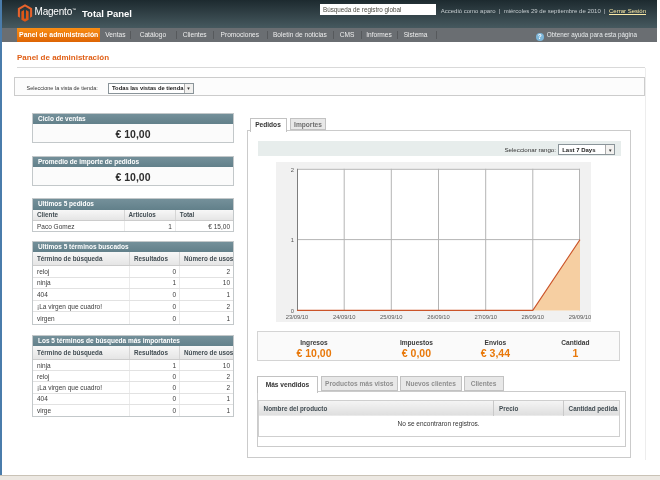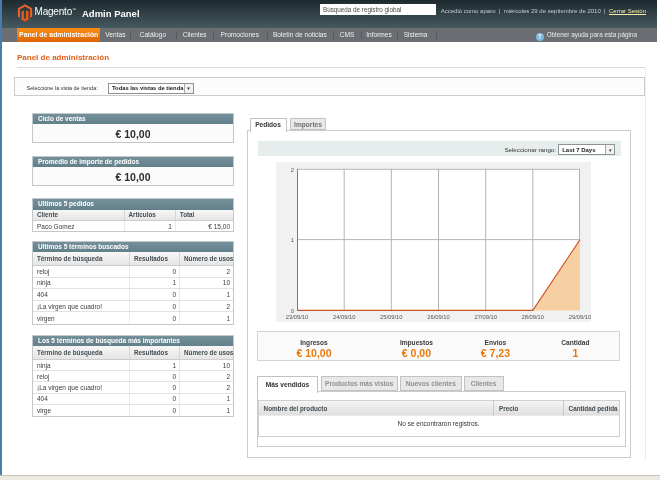--- a/index.html
+++ b/index.html
@@ -63,21 +63,21 @@
 </style>
 </head>
 <body>
 <div id="page">
   <div id="hdr">
     <svg style="position:absolute;left:14.5px;top:3.5px" width="16" height="18" viewBox="0 0 24 26.5">
       <path d="M12 0 L1.3 6.2 V18.6 L4.4 20.4 V8 L12 3.6 L19.6 8 V20.4 L22.7 18.6 V6.2 Z" fill="#e8632c"></path>
       <path d="M13.5 8.8 V21.2 L12 22.1 L10.5 21.2 V8.8 L6.6 11 V23.4 L12 26.5 L17.4 23.4 V11 Z" fill="#dd5716"></path>
     </svg>
     <div id="mag">Magento<span style="font-size:4px;vertical-align:4px">™</span></div>
-    <div id="adp">Admin Panel</div>
+    <div id="adp">Total Panel</div>
     <div id="hsearch">Búsqueda de registro global</div>
     <div id="hlinks">Accedió como aparo&nbsp; | &nbsp;miércoles 29 de septiembre de 2010&nbsp; | &nbsp;<a>Cerrar Sesión</a></div>
   </div>
   <div id="nav">
     <div id="navactive">Panel de administración</div>
     <div class="tab" style="left:113.4px;">Ventas</div>
     <div class="tab" style="left:150.9px;">Catálogo</div>
     <div class="tab" style="left:192.7px;">Clientes</div>
     <div class="tab" style="left:237.8px;">Promociones</div>
     <div class="tab" style="left:297.9px;">Boletín de noticias</div>
@@ -250,21 +250,21 @@
     <div class="c" style="left:55.6px">
         <div class="l">Ingresos</div>
         <div class="v">€ 10,00</div>
       </div>
     <div class="c" style="left:158px">
         <div class="l">Impuestos</div>
         <div class="v">€ 0,00</div>
       </div>
     <div class="c" style="left:237px">
         <div class="l">Envios</div>
-        <div class="v">€ 7,23</div>
+        <div class="v">€ 3,44</div>
       </div>
     <div class="c" style="left:317px">
         <div class="l">Cantidad</div>
         <div class="v">1</div>
       </div>
   </div>
   <div class="tb on" style="left:255px;top:375.8px;width:61px;height:17px;line-height:15px;">Más vendidos</div>
   <div class="tb off" style="left:318.5px;top:375.8px;width:77.5px;height:15.5px;line-height:14.5px;">Productos más vistos</div>
   <div class="tb off" style="left:398px;top:375.8px;width:61.5px;height:15.5px;line-height:14.5px;">Nuevos clientes</div>
   <div class="tb off" style="left:461.5px;top:375.8px;width:40px;height:15.5px;line-height:14.5px;">Clientes</div>

